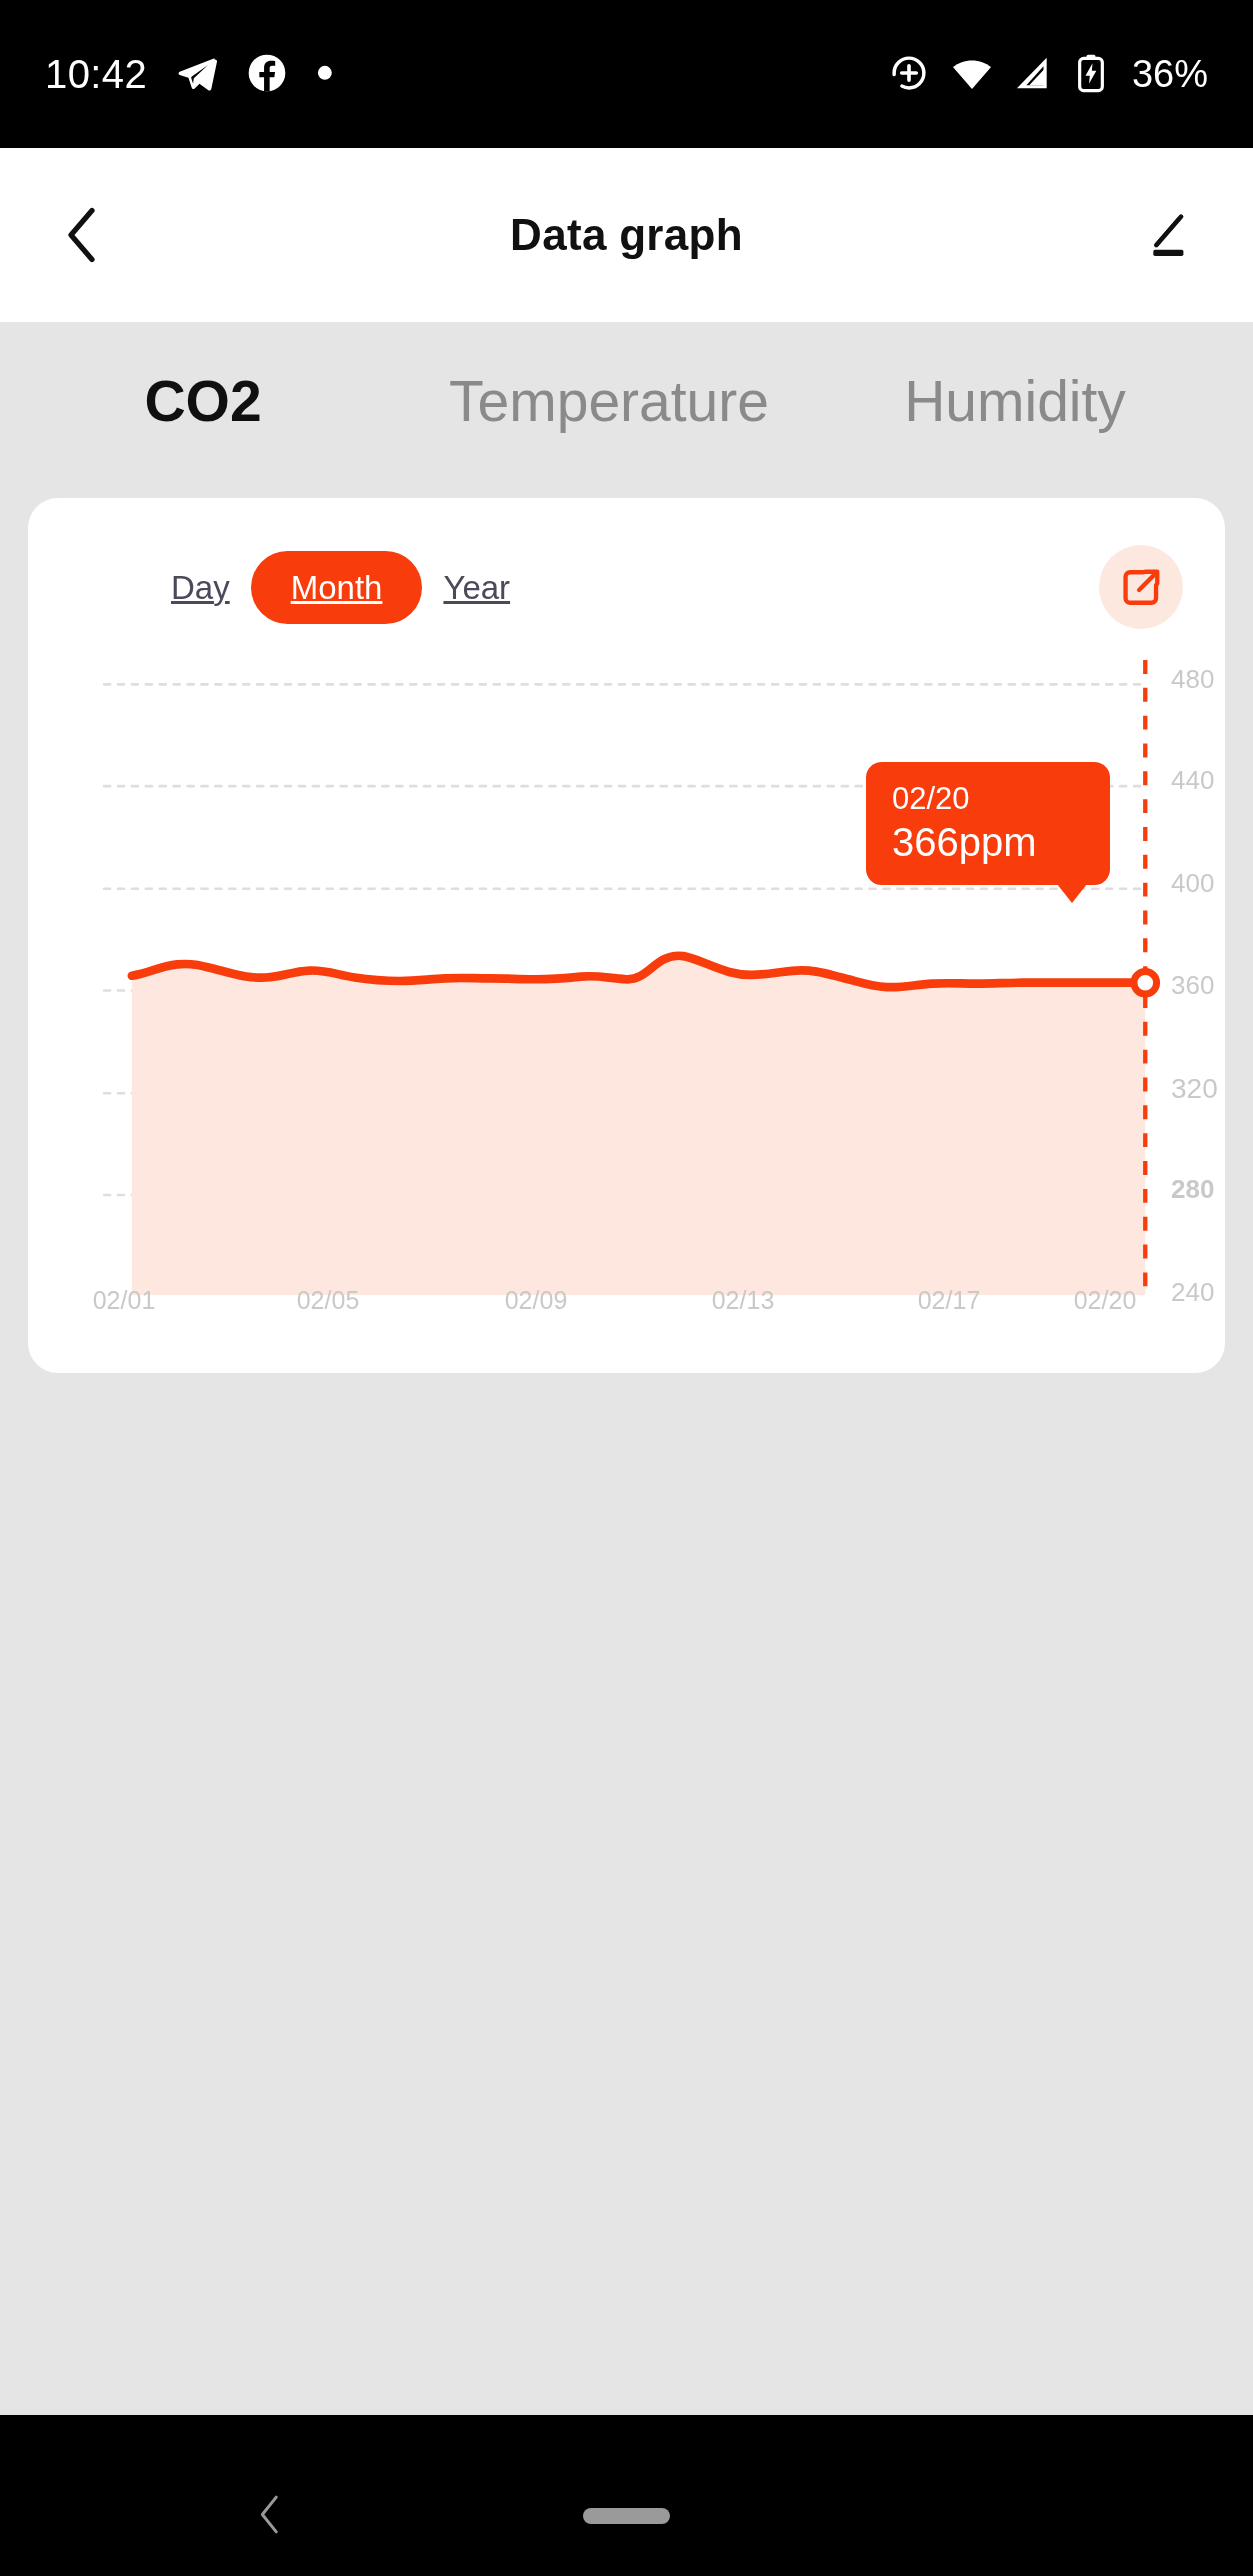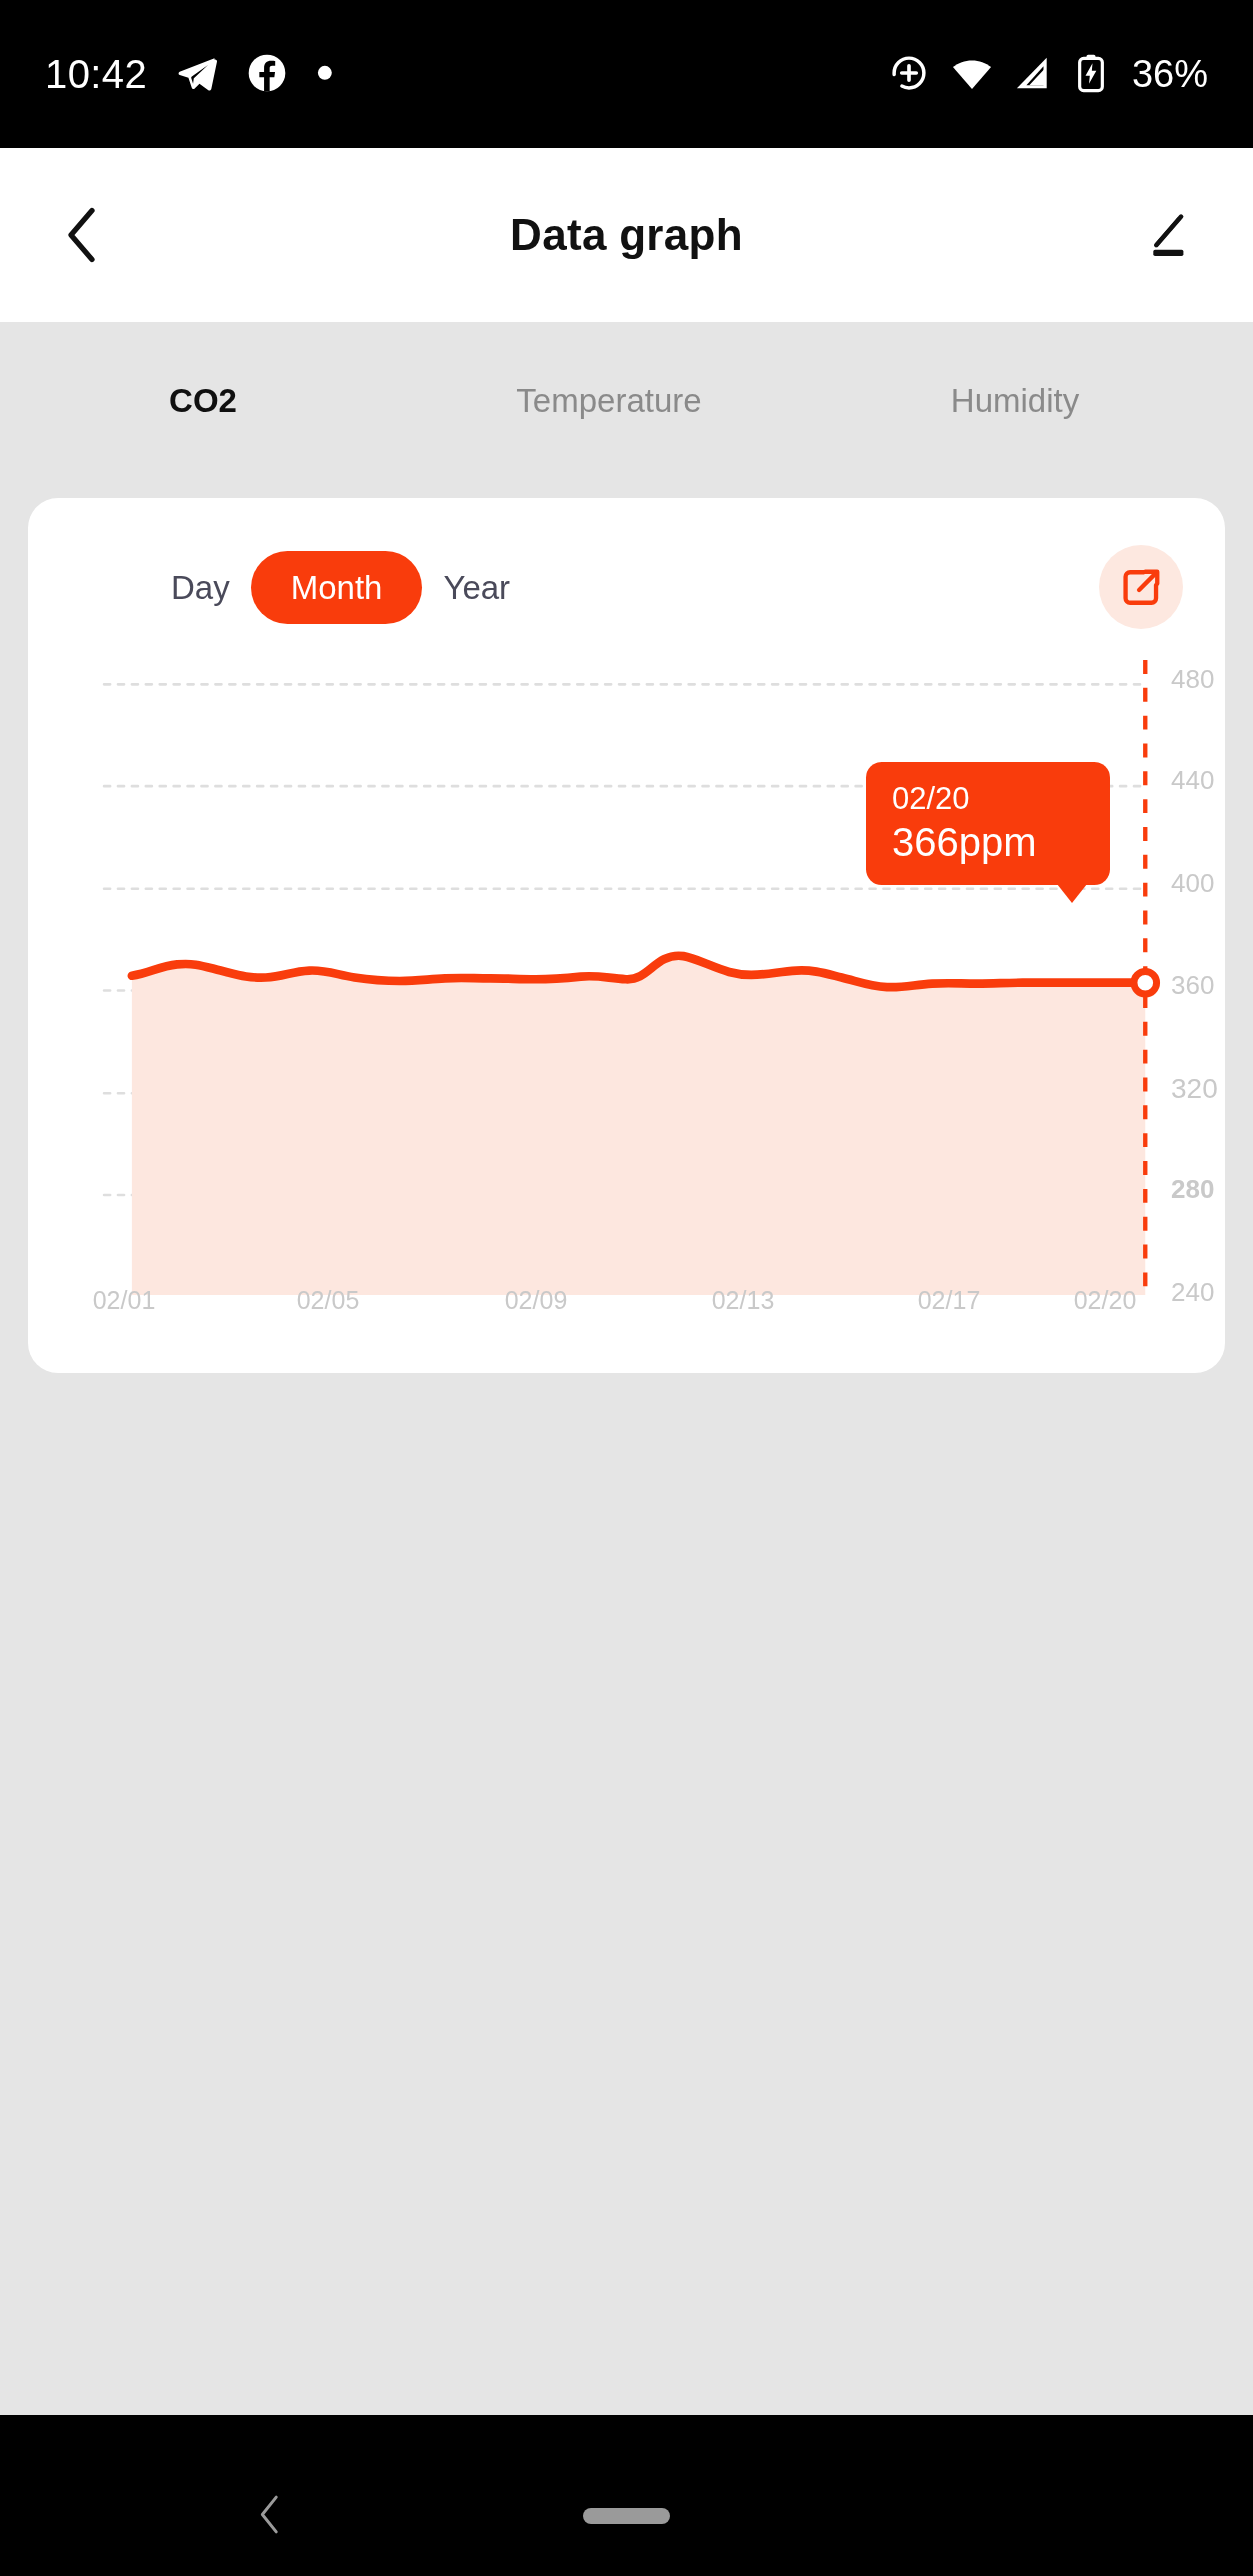--- a/index.html
+++ b/index.html
@@ -98,21 +98,21 @@
   .tabs {
     display: flex;
     align-items: center;
     height: 157px;
     padding: 0 35px 0 0;
     box-sizing: border-box;
   }
   .tab {
     flex: 1;
     text-align: center;
-    font-size: 33px;
+    font-size: 57px;
     color: #8a8a8a;
   }
   .tab.active {
     color: #101010;
     font-weight: bold;
   }
 
   
   .chart-card {
     position: absolute;
@@ -141,20 +141,21 @@
     gap: 0px;
   }
   .period-btn {
     font-size: 33px;
     color: #4a4a5a;
     padding: 0 21px;
     height: 73px;
     line-height: 73px;
     border-radius: 37px;
     text-align: left;
+    text-decoration: underline;
   }
   .period-btn.active {
     background: #F93C0C;
     color: #ffffff;
     padding: 0 40px;
   }
   .export-btn {
     margin-left: auto;
     width: 84px;
     height: 84px;

